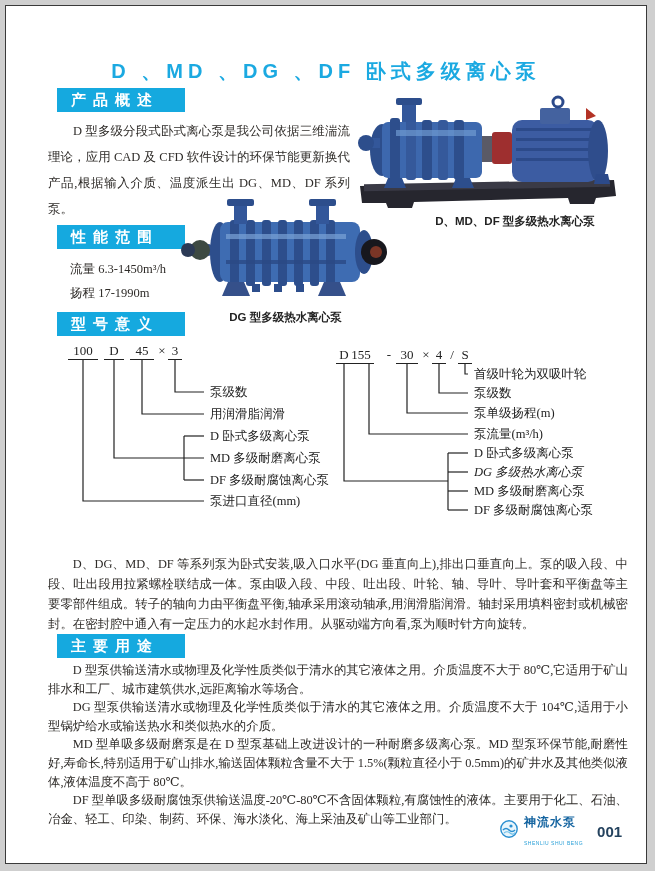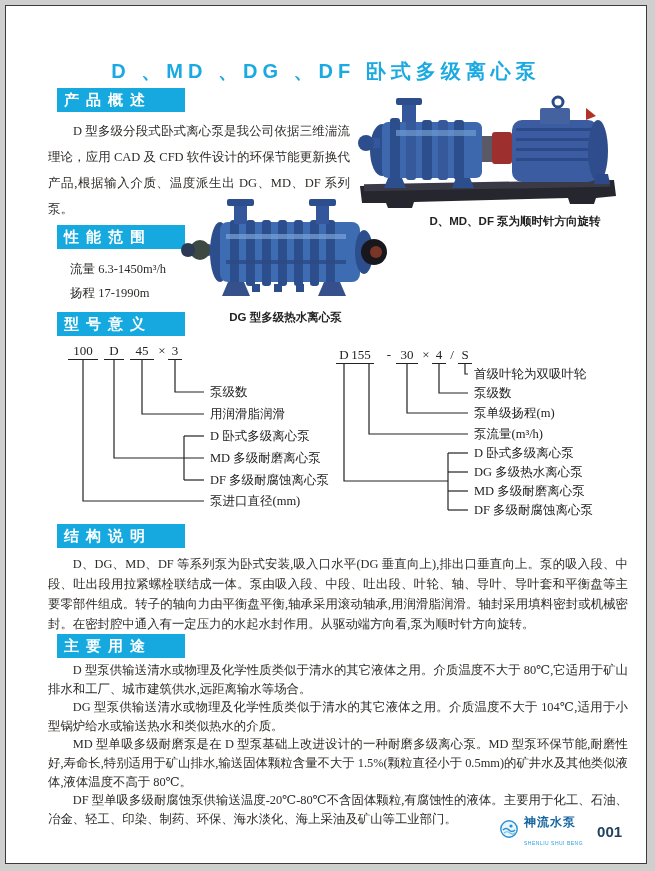--- a/index.html
+++ b/index.html
@@ -7,21 +7,21 @@
          font-family:"Liberation Serif","DejaVu Serif",serif;color:#2e2b28;}
   .sheet{position:absolute;left:5px;top:5px;width:640px;height:857px;background:#ffffff;
          border:1px solid #3a3a3a;}
   .abs{position:absolute;}
   .page-title{top:52px;left:0;width:100%;text-align:center;
               font-family:"Liberation Sans","DejaVu Sans",sans-serif;
               font-weight:bold;font-size:20px;letter-spacing:5px;color:#1ba9e1;}
   .badge{width:128px;height:24px;background:#15a9df;color:#ffffff;
          font-family:"Liberation Sans","DejaVu Sans",sans-serif;
          font-weight:bold;font-size:15px;letter-spacing:7px;
-         display:flex;align-items:center;padding-left:7px;box-sizing:border-box;}
+         display:flex;align-items:center;padding-left:14px;box-sizing:border-box;}
   .para{font-size:12.5px;line-height:26px;text-align:justify;text-indent:2em;}
   .bodypara{font-size:12.4px;line-height:20px;text-align:justify;text-indent:2em;margin:0;}
   .apppara{font-size:12.4px;line-height:18.6px;text-align:justify;text-indent:2em;margin:0;}
   .perf-line{font-size:12.5px;line-height:22px;}
   .caption{font-family:"Liberation Sans","DejaVu Sans",sans-serif;
            font-weight:bold;font-size:11.5px;color:#222;}
   .diagram{position:absolute;}
   .code-part{position:absolute;top:0;height:16px;font-size:13px;text-align:center;color:#222;}
   .code-part.u{border-bottom:1.4px solid #222;}
   .dlabel{position:absolute;font-size:12.5px;white-space:nowrap;color:#222;}
@@ -85,21 +85,21 @@
           <rect x="172" y="62" width="78" height="3" fill="#2c4a8a"></rect>
           <rect x="172" y="72" width="78" height="3" fill="#2c4a8a"></rect>
           <rect x="196" y="22" width="30" height="16" rx="2" fill="#44629f"></rect>
           <ellipse cx="254" cy="65" rx="10" ry="31" fill="#2f4d8c"></ellipse>
           <circle cx="214" cy="16" r="5" fill="none" stroke="#2c4a8a" stroke-width="3"></circle>
           <path d="M242,22 L252,30 L242,34 Z" fill="#b33225"></path>
           <path d="M252,88 L264,88 L266,98 L250,98 Z" fill="#2c4a8a"></path>
         </g>
       </svg>
     </div>
-    <div class="abs caption" style="left:404px;top:208px;width:210px;text-align:center;">D、MD、DF 泵为顺时针方向旋转</div>
+    <div class="abs caption" style="left:404px;top:208px;width:210px;text-align:center;">D、MD、DF 型多级热水离心泵</div>
 
     <div class="abs badge" style="left:51px;top:219px;">
       <span>性能范围</span>
     </div>
     <div class="abs perf-line" style="left:64px;top:252px;">流量 6.3-1450m³/h</div>
     <div class="abs perf-line" style="left:64px;top:276px;">扬程 17-1990m</div>
 
     <div class="abs" style="left:172px;top:190px;width:215px;height:110px;">
       <svg width="215" height="110" viewBox="0 0 215 110">
 
@@ -189,28 +189,25 @@
       <span class="code-part u" style="left:60px;width:22px;">30</span>
       <span class="code-part" style="left:84px;width:12px;">×</span>
       <span class="code-part u" style="left:96px;width:14px;">4</span>
       <span class="code-part" style="left:112px;width:8px;">/</span>
       <span class="code-part u" style="left:122px;width:14px;">S</span>
       <span class="dlabel" style="left:138px;top:19px;">首级叶轮为双吸叶轮</span>
       <span class="dlabel" style="left:138px;top:38px;">泵级数</span>
       <span class="dlabel" style="left:138px;top:58px;">泵单级扬程(m)</span>
       <span class="dlabel" style="left:138px;top:79px;">泵流量(m³/h)</span>
       <span class="dlabel" style="left:138px;top:98px;">D 卧式多级离心泵</span>
-      <span class="dlabel" style="left:138px;top:117px;">DG 多级热水离心泵</span>
+      <span class="dlabel" style="left:138px;top:117px;font-style:italic;">DG 多级热水离心泵</span>
       <span class="dlabel" style="left:138px;top:136px;">MD 多级耐磨离心泵</span>
       <span class="dlabel" style="left:138px;top:155px;">DF 多级耐腐蚀离心泵</span>
     </div>
 
-    <div class="abs badge" style="left:51px;top:518px;">
-      <span>结构说明</span>
-    </div>
     <div class="abs bodypara" style="left:42px;top:548px;width:580px;">D、DG、MD、DF 等系列泵为卧式安装,吸入口水平(DG 垂直向上),排出口垂直向上。泵的吸入段、中段、吐出段用拉紧螺栓联结成一体。泵由吸入段、中段、吐出段、叶轮、轴、导叶、导叶套和平衡盘等主要零部件组成。转子的轴向力由平衡盘平衡,轴承采用滚动轴承,用润滑脂润滑。轴封采用填料密封或机械密封。在密封腔中通入有一定压力的水起水封作用。从驱动端方向看,泵为顺时针方向旋转。</div>
 
     <div class="abs badge" style="left:51px;top:628px;">
       <span>主要用途</span>
     </div>
     <div class="abs" style="left:42px;top:655px;width:580px;">
       <p class="apppara">D 型泵供输送清水或物理及化学性质类似于清水的其它液体之用。介质温度不大于 80℃,它适用于矿山排水和工厂、城市建筑供水,远距离输水等场合。</p>
       <p class="apppara">DG 型泵供输送清水或物理及化学性质类似于清水的其它液体之用。介质温度不大于 104℃,适用于小型锅炉给水或输送热水和类似热水的介质。</p>
       <p class="apppara">MD 型单吸多级耐磨泵是在 D 型泵基础上改进设计的一种耐磨多级离心泵。MD 型泵环保节能,耐磨性好,寿命长,特别适用于矿山排水,输送固体颗粒含量不大于 1.5%(颗粒直径小于 0.5mm)的矿井水及其他类似液体,液体温度不高于 80℃。</p>
       <p class="apppara">DF 型单吸多级耐腐蚀泵供输送温度-20℃-80℃不含固体颗粒,有腐蚀性的液体。主要用于化工、石油、冶金、轻工、印染、制药、环保、海水淡化、海上采油及矿山等工业部门。</p>

